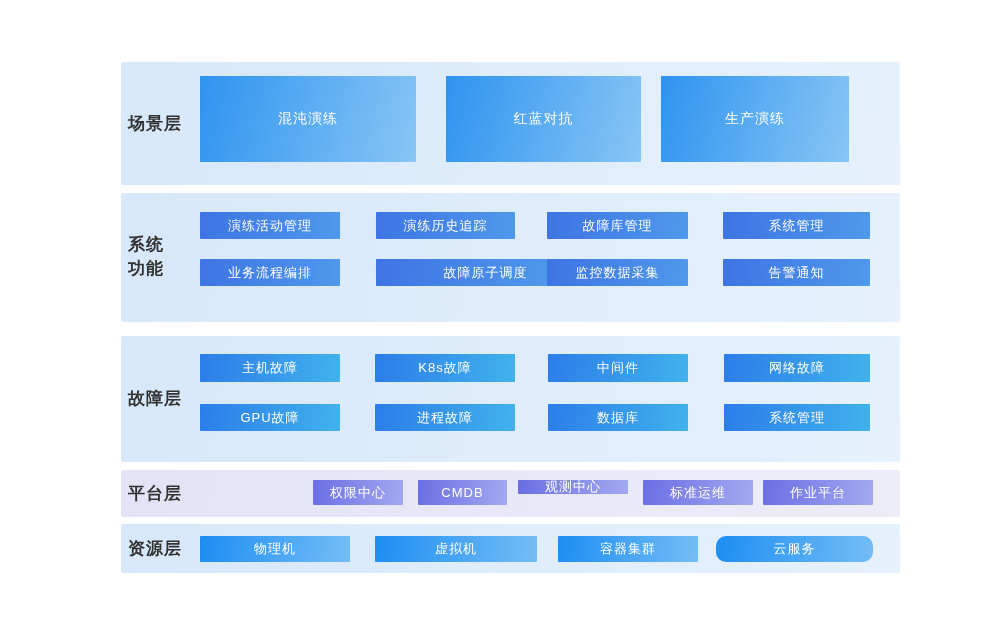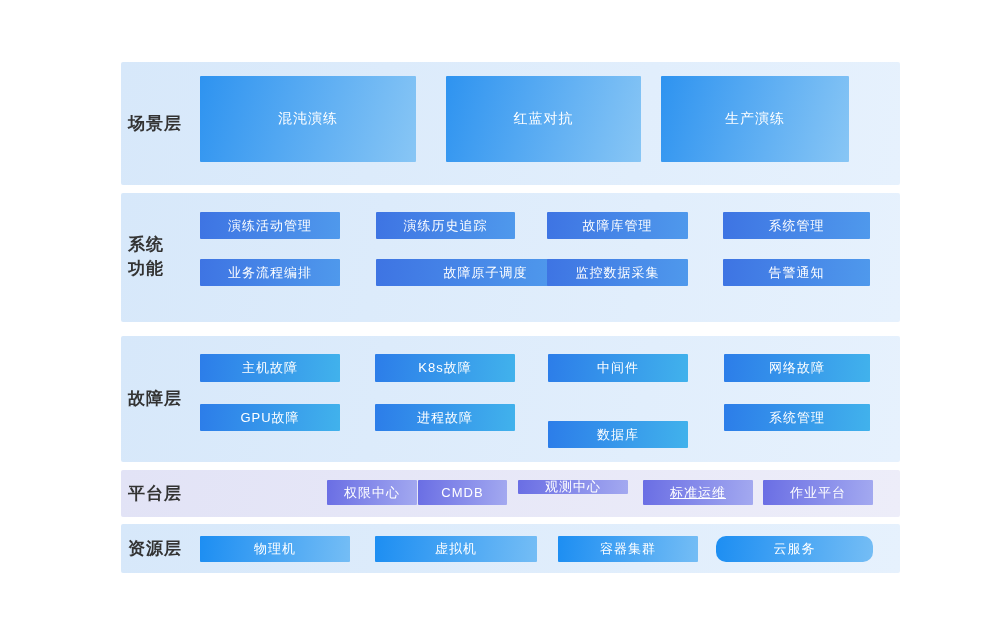--- a/index.html
+++ b/index.html
@@ -98,30 +98,30 @@
   </div>
 
   <div class="section sec-blue" style="top:336px; height:126px;">
     <div class="layer-label">故障层</div>
     <div class="box box-fault" style="left:79px;  top:18px; width:140px; height:28px;">主机故障</div>
     <div class="box box-fault" style="left:254px; top:18px; width:140px; height:28px;">K8s故障</div>
     <div class="box box-fault" style="left:427px; top:18px; width:140px; height:28px;">中间件</div>
     <div class="box box-fault" style="left:603px; top:18px; width:146px; height:28px;">网络故障</div>
     <div class="box box-fault" style="left:79px;  top:68px; width:140px; height:27px;">GPU故障</div>
     <div class="box box-fault" style="left:254px; top:68px; width:140px; height:27px;">进程故障</div>
-    <div class="box box-fault" style="left:427px; top:85px; width:140px; height:27px;">数据库</div>
+    <div class="box box-fault" style="left:427px; top:68px; width:140px; height:27px;">数据库</div>
     <div class="box box-fault" style="left:603px; top:68px; width:146px; height:27px;">系统管理</div>
   </div>
 
   <div class="section sec-purple" style="top:470px; height:47px;">
     <div class="layer-label">平台层</div>
-    <div class="box box-platform" style="left:206px; top:10px; width:90px;  height:25px;">权限中心</div>
+    <div class="box box-platform" style="left:192px; top:10px; width:90px;  height:25px;">权限中心</div>
     <div class="box box-platform" style="left:297px; top:10px; width:89px;  height:25px;">CMDB</div>
     <div class="box box-platform" style="left:397px; top:10px; width:110px; height:14px;">观测中心</div>
-    <div class="box box-platform" style="left:522px; top:10px; width:110px; height:25px;text-decoration:underline;">标准运维</div>
+    <div class="box box-platform" style="left:522px; top:10px; width:110px; height:25px;">标准运维</div>
     <div class="box box-platform" style="left:642px; top:10px; width:110px; height:25px;">作业平台</div>
   </div>
 
   <div class="section sec-blue" style="top:524px; height:49px;">
     <div class="layer-label">资源层</div>
     <div class="box box-resource" style="left:79px;  top:12px; width:150px; height:26px;">物理机</div>
     <div class="box box-resource" style="left:254px; top:12px; width:162px; height:26px;">虚拟机</div>
     <div class="box box-resource" style="left:437px; top:12px; width:140px; height:26px;">容器集群</div>
     <div class="box box-resource" style="left:595px; top:12px; width:157px; height:26px;border-radius:10px;">云服务</div>
   </div>

